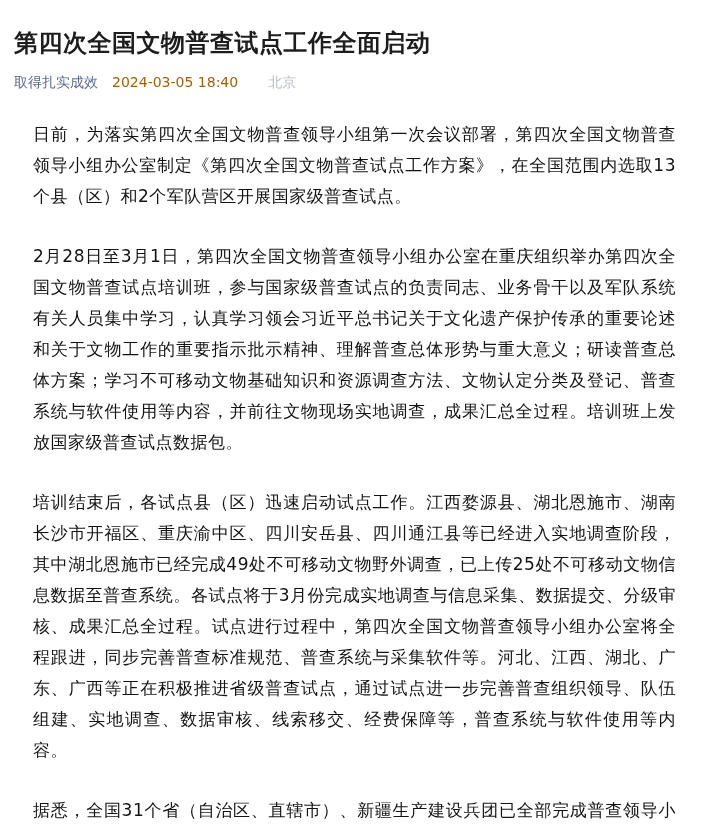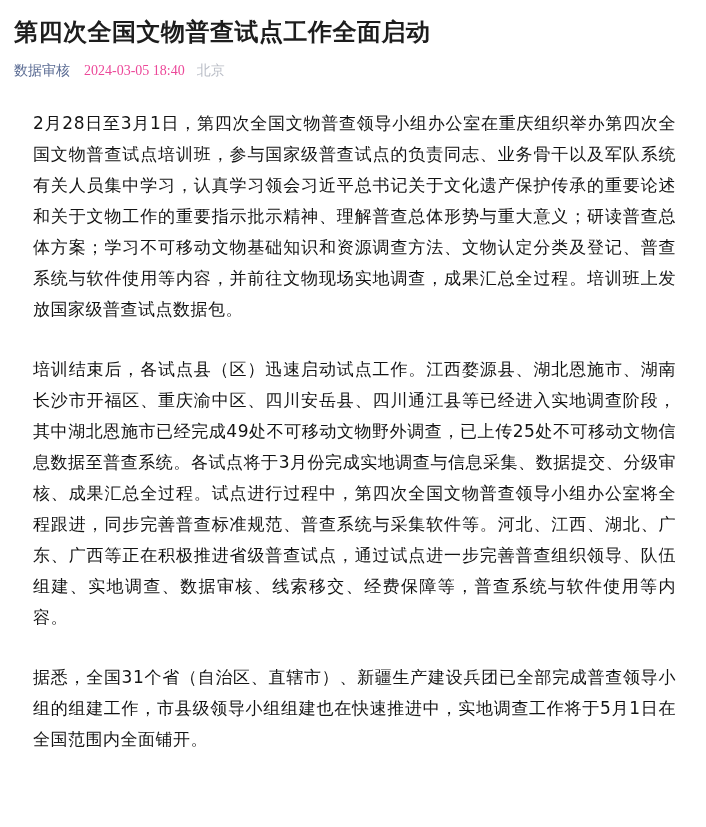--- a/index.html
+++ b/index.html
@@ -13,22 +13,21 @@
     overflow: hidden;
     font-family: "DejaVu Sans", "Liberation Sans", sans-serif;
   }
   .page {
     width: 706px;
     height: 827px;
     background: #ffffff;
     box-sizing: border-box;
   }
   .header {
-    padding: 12px 16px 0 14px;
-    font-family: Liberation Serif, serif;
+    padding: 23px 16px 0 14px;
   }
   .article-title {
     font-size: 24px;
     font-weight: 700;
     color: #1d1d1d;
     line-height: 1.35;
     margin: 4px 0 0 0;
     letter-spacing: 0.5px;
   }
   .meta-row {
@@ -38,22 +37,22 @@
     display: flex;
     align-items: baseline;
   }
   .meta-source {
     color: #5a6b93;
     margin-right: 14px;
     text-decoration: none;
     cursor: pointer;
   }
   .meta-datetime {
-    color: #ec4899;
-    margin-right: 12px;
+    color: #a16207;
+    margin-right: 30px;
   }
   .meta-location {
     color: #b9bdc6;
     text-align: right;
   }
   .article-body {
     padding: 28px 30px 0 33px;
     font-size: 17px;
     line-height: 31px;
     color: #131313;
@@ -69,25 +68,26 @@
 </style>
 </head>
 <body>
 
 <div class="page">
 
   <div class="header">
     <h1 class="article-title">第四次全国文物普查试点工作全面启动</h1>
 
     <div class="meta-row">
-      <span class="meta-source">数据审核</span>
+      <span class="meta-source">取得扎实成效</span>
       <span class="meta-datetime">2024-03-05 18:40</span>
       <span class="meta-location">北京</span>
     </div>
   </div>
 
   <div class="article-body">
+    <p>日前，为落实第四次全国文物普查领导小组第一次会议部署，第四次全国文物普查领导小组办公室制定《第四次全国文物普查试点工作方案》，在全国范围内选取13个县（区）和2个军队营区开展国家级普查试点。</p>
     <p>2月28日至3月1日，第四次全国文物普查领导小组办公室在重庆组织举办第四次全国文物普查试点培训班，参与国家级普查试点的负责同志、业务骨干以及军队系统有关人员集中学习，认真学习领会习近平总书记关于文化遗产保护传承的重要论述和关于文物工作的重要指示批示精神、理解普查总体形势与重大意义；研读普查总体方案；学习不可移动文物基础知识和资源调查方法、文物认定分类及登记、普查系统与软件使用等内容，并前往文物现场实地调查，成果汇总全过程。培训班上发放国家级普查试点数据包。</p>
     <p>培训结束后，各试点县（区）迅速启动试点工作。江西婺源县、湖北恩施市、湖南长沙市开福区、重庆渝中区、四川安岳县、四川通江县等已经进入实地调查阶段，其中湖北恩施市已经完成49处不可移动文物野外调查，已上传25处不可移动文物信息数据至普查系统。各试点将于3月份完成实地调查与信息采集、数据提交、分级审核、成果汇总全过程。试点进行过程中，第四次全国文物普查领导小组办公室将全程跟进，同步完善普查标准规范、普查系统与采集软件等。河北、江西、湖北、广东、广西等正在积极推进省级普查试点，通过试点进一步完善普查组织领导、队伍组建、实地调查、数据审核、线索移交、经费保障等，普查系统与软件使用等内容。</p>
     <p>据悉，全国31个省（自治区、直辖市）、新疆生产建设兵团已全部完成普查领导小组的组建工作，市县级领导小组组建也在快速推进中，实地调查工作将于5月1日在全国范围内全面铺开。</p>
   </div>
 
 </div>
 
 </body></html>

